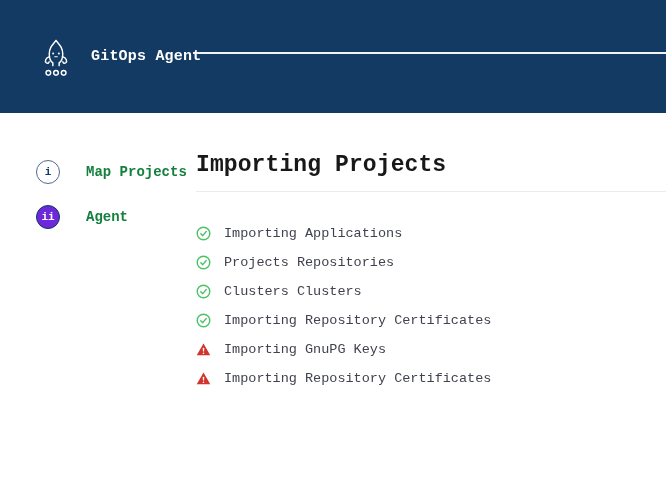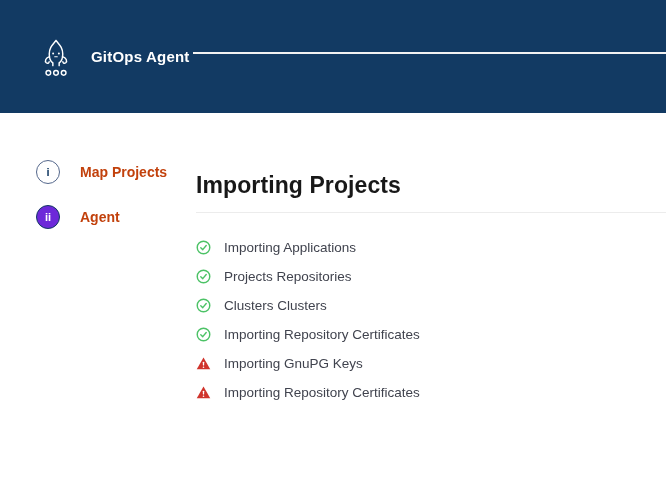--- a/index.html
+++ b/index.html
@@ -2,21 +2,21 @@
 <html><head>
 <meta charset="utf-8">
 <style>
   * { margin: 0; padding: 0; box-sizing: border-box; }
   html, body { background: #ffffff; }
   body {
     width: 666px; height: 483px;
     font-family: "Liberation Sans", sans-serif;
     position: relative; overflow: hidden;
   }
-  .screen { width: 666px; height: 483px; background: #ffffff; }
+  .screen { width: 666px; height: 483px; background: #ffffff; font-family: Liberation Mono, monospace; }
 
   
   .topbar {
     height: 113px; background: #123a63;
     display: flex; align-items: center;
     padding-left: 38px; position: relative;
   }
   .logo { width: 36px; height: 42px; display: inline-flex; align-items: center; justify-content: center; margin-top: 2px; }
   .brand {
     color: #ffffff; font-size: 15px; font-weight: 700;
@@ -33,29 +33,29 @@
   
   .steps { padding: 47px 0 0 36px; width: 196px; flex: 0 0 196px; }
   .step { display: flex; align-items: center; margin-bottom: 21px; cursor: pointer; }
   .step-circle {
     width: 24px; height: 24px; border-radius: 50%;
     display: inline-flex; align-items: center; justify-content: center;
     font-size: 11px; font-weight: 700; flex: 0 0 24px;
   }
   .step-circle.outlined { border: 1.5px solid #55688c; color: #123a63; background: transparent; }
   .step-circle.filled  { background: #6d28d9; color: #ffffff; border: 1.5px solid #123a63; }
-  .step-label { margin-left: 20px; color: #c2410c; font-size: 14px; font-weight: 700; }
+  .step-label { margin-left: 26px; color: #15803d; font-size: 14px; font-weight: 700; }
 
   
-  .main { padding-top: 59px; flex: 1; }
+  .main { padding-top: 39px; flex: 1; }
   .page-title { color: #181818; font-size: 23px; font-weight: 700; letter-spacing: .1px; }
   .title-rule { height: 1px; background: #ececec; margin-top: 13px; }
 
   .status-list { list-style: none; margin-top: 27px; }
-  .status-item { display: flex; align-items: flex-start; height: 29px; }
+  .status-item { display: flex; align-items: center; height: 29px; }
   .status-icon { width: 15px; height: 15px; display: inline-flex; flex: 0 0 15px; }
   .status-icon svg { display: block; }
   .status-label { margin-left: 13px; color: #40434e; font-size: 13.5px; }
 </style>
 </head>
 <body>
 
 <div class="screen">
 
   <header class="topbar">

